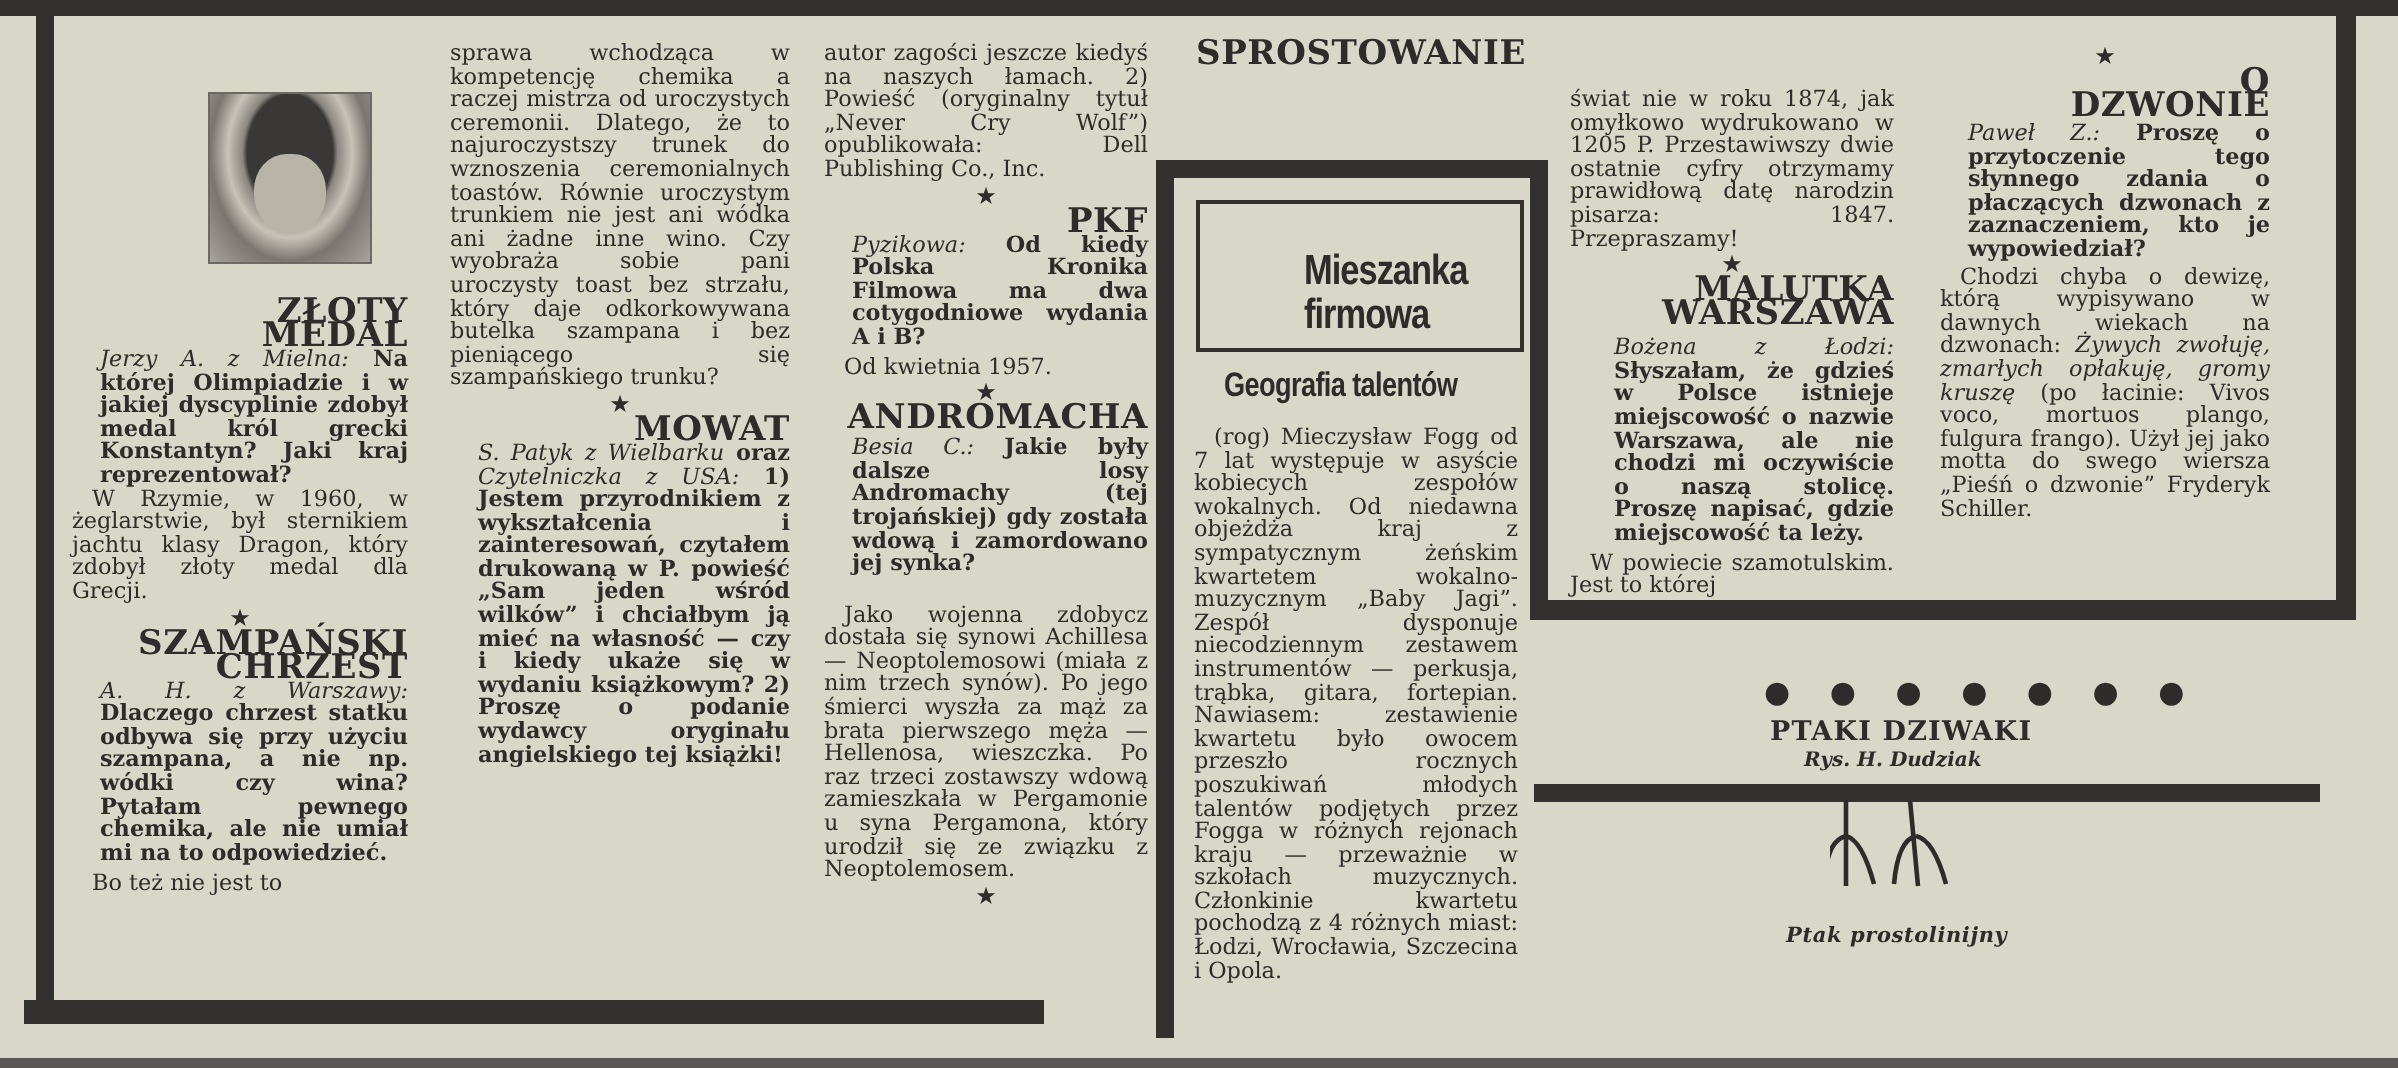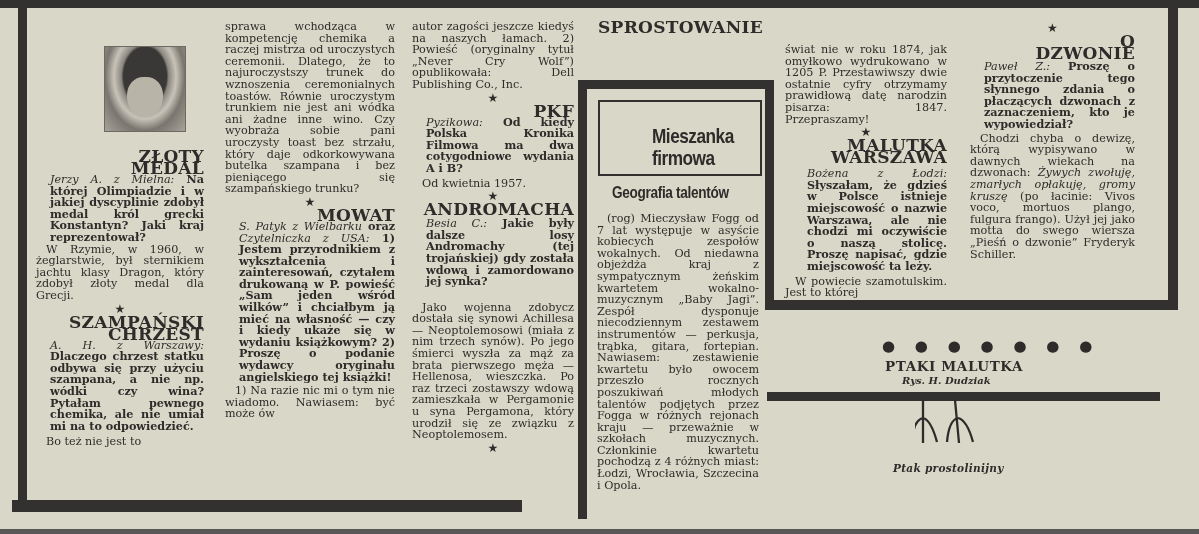--- a/index.html
+++ b/index.html
@@ -87,21 +87,20 @@
   <p class="head"><span>SZAMPAŃSKI</span><br><span>CHRZEST</span></p>
   <p class="q"><i>A. H. z Warszawy:</i> <span>Dlaczego chrzest statku odbywa się przy użyciu szampana, a nie np. wódki czy wina? Pytałam pewnego chemika, ale nie umiał mi na to odpowiedzieć.</span></p>
   <p class="a" style="margin-top:4px">Bo też nie jest to</p>
 </div>
 
 <div class="col" style="left:225px; top:21px; width:170px;">
   <p>sprawa wchodząca w kompetencję chemika a raczej mistrza od uroczystych ceremonii. Dlatego, że to najuroczystszy trunek do wznoszenia ceremonialnych toastów. Równie uroczystym trunkiem nie jest ani wódka ani żadne inne wino. Czy wyobraża sobie pani uroczysty toast bez strzału, który daje odkorkowywana butelka szampana i bez pieniącego się szampańskiego trunku?</p>
   <p class="star">★</p>
   <p class="head">MOWAT</p>
   <p class="q"><i>S. Patyk z Wielbarku</i><span style="font-weight:bold"> oraz </span><i>Czytelniczka z USA:</i> <span>1) Jestem przyrodnikiem z wykształcenia i zainteresowań, czytałem drukowaną w P. powieść „Sam jeden wśród wilków” i chciałbym ją mieć na własność — czy i kiedy ukaże się w wydaniu książkowym? 2) Proszę o podanie wydawcy oryginału angielskiego tej książki!</span></p>
-  <p class="a" style="margin-top:2px">1) Na razie nic mi o tym nie wiadomo. Nawiasem: być może ów</p>
 </div>
 
 <div class="col" style="left:412px; top:21px; width:162px;">
   <p>autor zagości jeszcze kiedyś na naszych łamach. 2) Powieść (oryginalny tytuł „Never Cry Wolf”) opublikowała: Dell Publishing Co., Inc.</p>
   <p class="star">★</p>
   <p class="head">PKF</p>
   <p class="q"><i>Pyzikowa:</i> <span>Od kiedy Polska Kronika Filmowa ma dwa cotygodniowe wydania A i B?</span></p>
   <p class="a" style="margin-top:3px">Od kwietnia 1957.</p>
   <p class="star">★</p>
   <p class="head">ANDROMACHA</p>
@@ -132,20 +131,20 @@
 </div>
 
 <div class="col" style="left:970px; top:21px; width:165px;">
   <p class="star">★</p>
   <p class="head"><span>O</span><br><span>DZWONIE</span></p>
   <p class="q" style="margin-top:2px"><i>Paweł Z.:</i> <span>Proszę o przytoczenie tego słynnego zdania o płaczących dzwonach z zaznaczeniem, kto je wypowiedział?</span></p>
   <p class="a" style="margin-top:2px"><span>Chodzi chyba o dewizę, którą wypisywano w dawnych wiekach na dzwonach: </span><i>Żywych zwołuję, zmarłych opłakuję, gromy kruszę</i><span> (po łacinie: Vivos voco, mortuos plango, fulgura frango). Użył jej jako motta do swego wiersza „Pieśń o dzwonie” Fryderyk Schiller.</span></p>
 </div>
 
 <div class="dots">● ● ● ● ● ● ●</div>
-<div class="ptaki-title">PTAKI MALUTKA</div>
+<div class="ptaki-title">PTAKI DZIWAKI</div>
 <div class="ptaki-by">Rys. H. Dudziak</div>
 <div class="bird-bar"></div>
 <svg class="bird-svg" width="70" height="50" viewBox="0 0 70 50">
   <path d="M8 0 L8 43 M8 18 Q16 20 22 42 M8 18 Q0 20 -2 34" stroke="#2e2c2a" stroke-width="2.3" fill="none"></path>
   <path d="M40 0 L44 43 M43 18 Q52 20 58 42 M43 18 Q34 20 32 42" stroke="#2e2c2a" stroke-width="2.3" fill="none"></path>
 </svg>
 <div class="caption">Ptak prostolinijny</div>
 
 </body></html>

